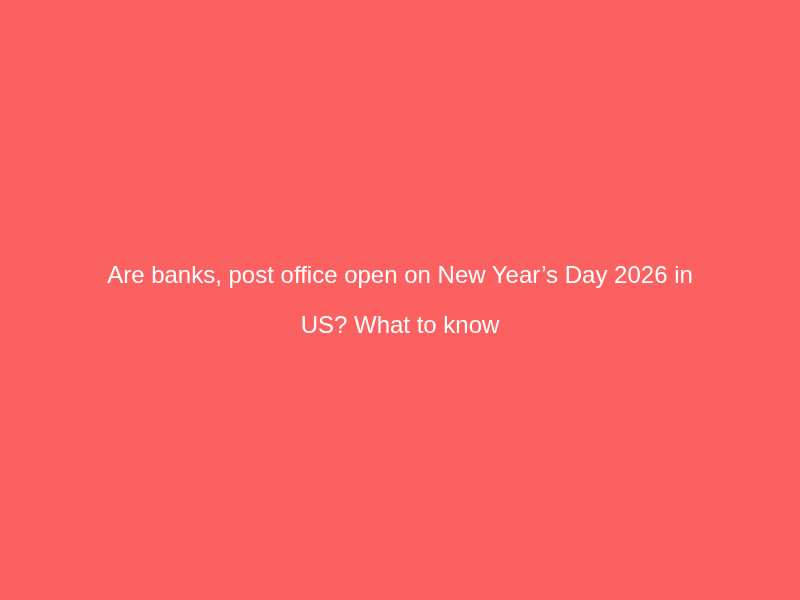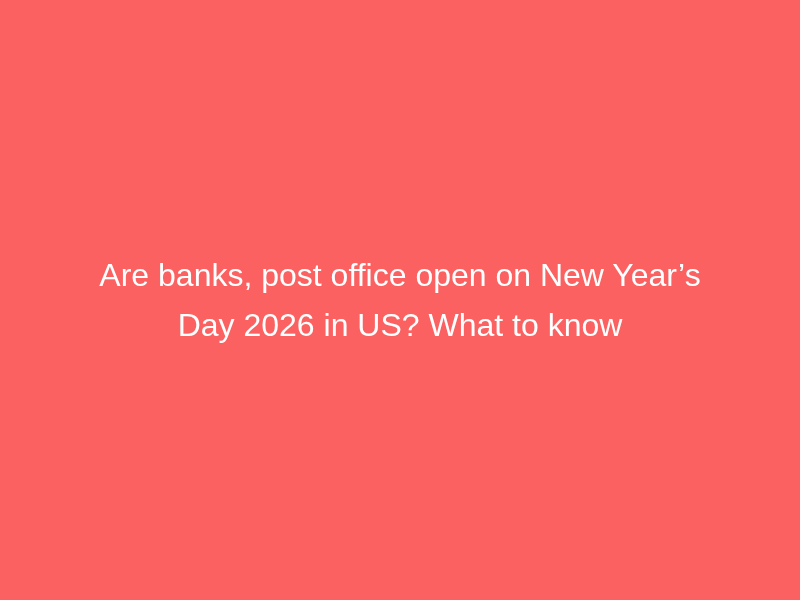--- a/index.html
+++ b/index.html
@@ -30,21 +30,21 @@
     text-align: center;
     
     margin-top: 0px;
   }
 
   .headline {
     margin: 16px;
     padding: 0;
     color: #ffffff;
     font-family: "Liberation Sans", sans-serif;
-    font-size: 32px;
+    font-size: 24px;
     line-height: 50px;
     font-weight: 400;
     letter-spacing: 0px;
     word-spacing: 0px;
     text-align: center;
     text-rendering: optimizeLegibility;
   }
 </style>
 </head>
 <body style="background: rgb(251, 97, 96);">

